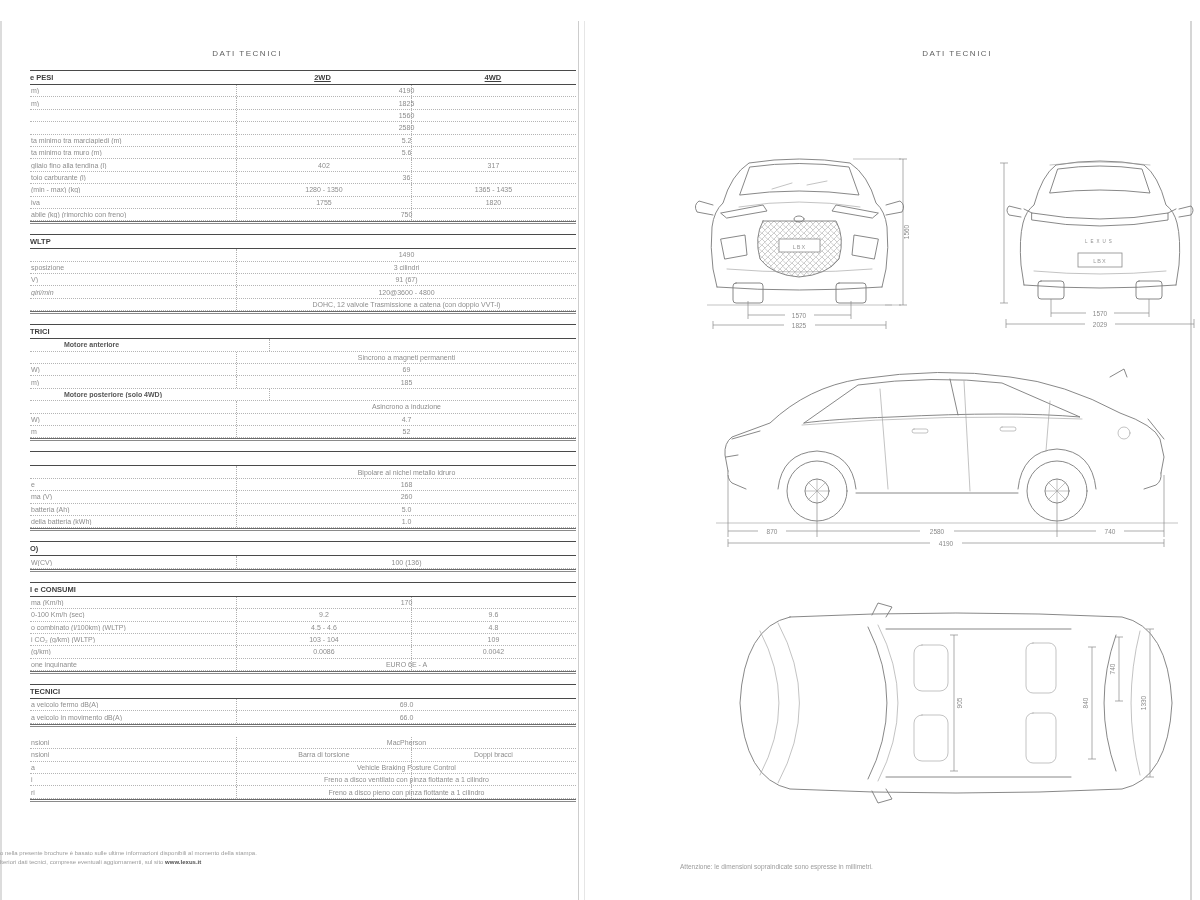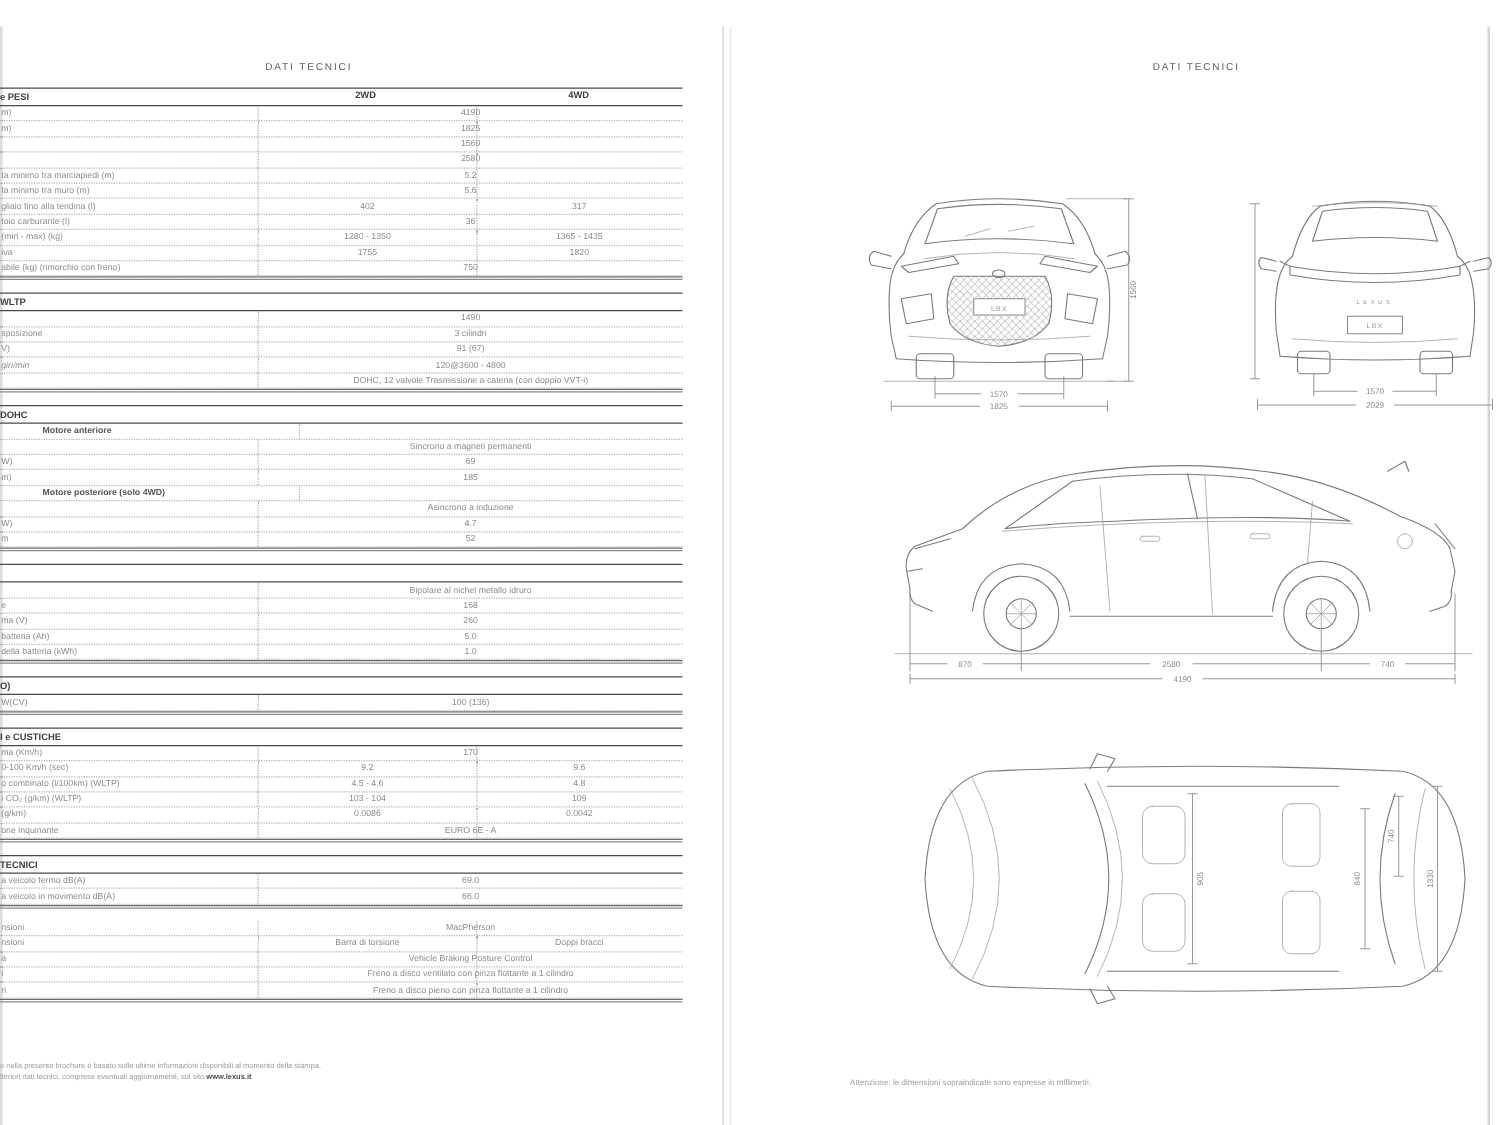--- a/index.html
+++ b/index.html
@@ -10,26 +10,26 @@
   .edge.l{left:0;width:2px;background:#dcdcdc;}
   .edge.r{left:1190px;width:2px;background:#d6d6d6;}
   .edge.g1{left:578px;width:1px;background:#cdcdcd;}
   .edge.g2{left:584px;width:1px;background:#e6e6e6;}
 
   .page-title{position:absolute;top:28px;font-size:8px;letter-spacing:1.5px;color:#5f5f5f;}
   .pt-left{left:247px;transform:translateX(-50%);}
   .pt-right{left:957px;transform:translateX(-50%);}
 
   
-  .spec-table{position:absolute;left:0;top:49px;width:546px;font-size:7px;color:#8d8d8d;}
+  .spec-table{position:absolute;left:0;top:49px;width:546px;font-size:7px;color:#8d8d8d;padding-left:30px;}
   .sec{margin-bottom:12px;border-bottom:1px solid #6a6a6a;position:relative;}
   .sec::after{content:"";position:absolute;left:0;right:0;bottom:-3px;border-top:1px solid #8a8a8a;}
   .sec-h{border-top:1.5px solid #4a4a4a;border-bottom:1.5px solid #4a4a4a;height:13px;
          display:flex;align-items:center;font-weight:bold;color:#3f3f3f;font-size:7.5px;position:relative;}
-  .sec-h .cols{position:absolute;left:205px;right:0;top:0;bottom:0;display:flex;align-items:flex-start;}
+  .sec-h .cols{position:absolute;left:205px;right:0;top:0;bottom:0;display:flex;align-items:center;text-decoration:underline;}
   .sec-h .cols span{display:block;text-align:center;}
   .sec-h .c2{width:51.3%;} .sec-h .c4{width:48.7%;}
   .row{display:flex;align-items:center;height:11.4px;border-bottom:1px dotted #b5b5b5;position:relative;}
   .lbl{width:205px;flex:none;white-space:nowrap;overflow:hidden;padding-left:1px;}
   .lbl.it{font-style:italic;}
   .vals{flex:1;height:100%;display:flex;align-items:center;border-left:1px dotted #b0b0b0;position:relative;}
   .mid .vals::before{content:"";position:absolute;left:51.3%;top:0;bottom:0;border-left:1px dotted #b0b0b0;}
   .v-span{width:100%;text-align:center;position:relative;}
   .v2{width:51.3%;text-align:center;position:relative;} .v4{width:48.7%;text-align:center;position:relative;}
   .row.sub .lbl{padding-left:34px;font-weight:bold;color:#555;}
@@ -167,21 +167,21 @@
         </div>
         <div class="row">
           <div class="lbl"></div>
           <div class="vals">
             <div class="v-span">DOHC, 12 valvole Trasmissione a catena (con doppio VVT-i)</div>
           </div>
         </div>
       </div>
       <div class="sec">
         <div class="sec-h">
-          <span>DOHC</span>
+          <span>TRICI</span>
         </div>
         <div class="row sub">
           <div class="lbl">Motore anteriore</div>
           <div class="vals"></div>
         </div>
         <div class="row">
           <div class="lbl"></div>
           <div class="vals">
             <div class="v-span">Sincrono a magneti permanenti</div>
           </div>
@@ -262,21 +262,21 @@
         </div>
         <div class="row">
           <div class="lbl">W(CV)</div>
           <div class="vals">
             <div class="v-span">100 (136)</div>
           </div>
         </div>
       </div>
       <div class="sec mid">
         <div class="sec-h">
-          <span>I e CUSTICHE</span>
+          <span>I e CONSUMI</span>
         </div>
         <div class="row">
           <div class="lbl">ma (Km/h)</div>
           <div class="vals">
             <div class="v-span">170</div>
           </div>
         </div>
         <div class="row">
           <div class="lbl">0-100 Km/h (sec)</div>
           <div class="vals">

